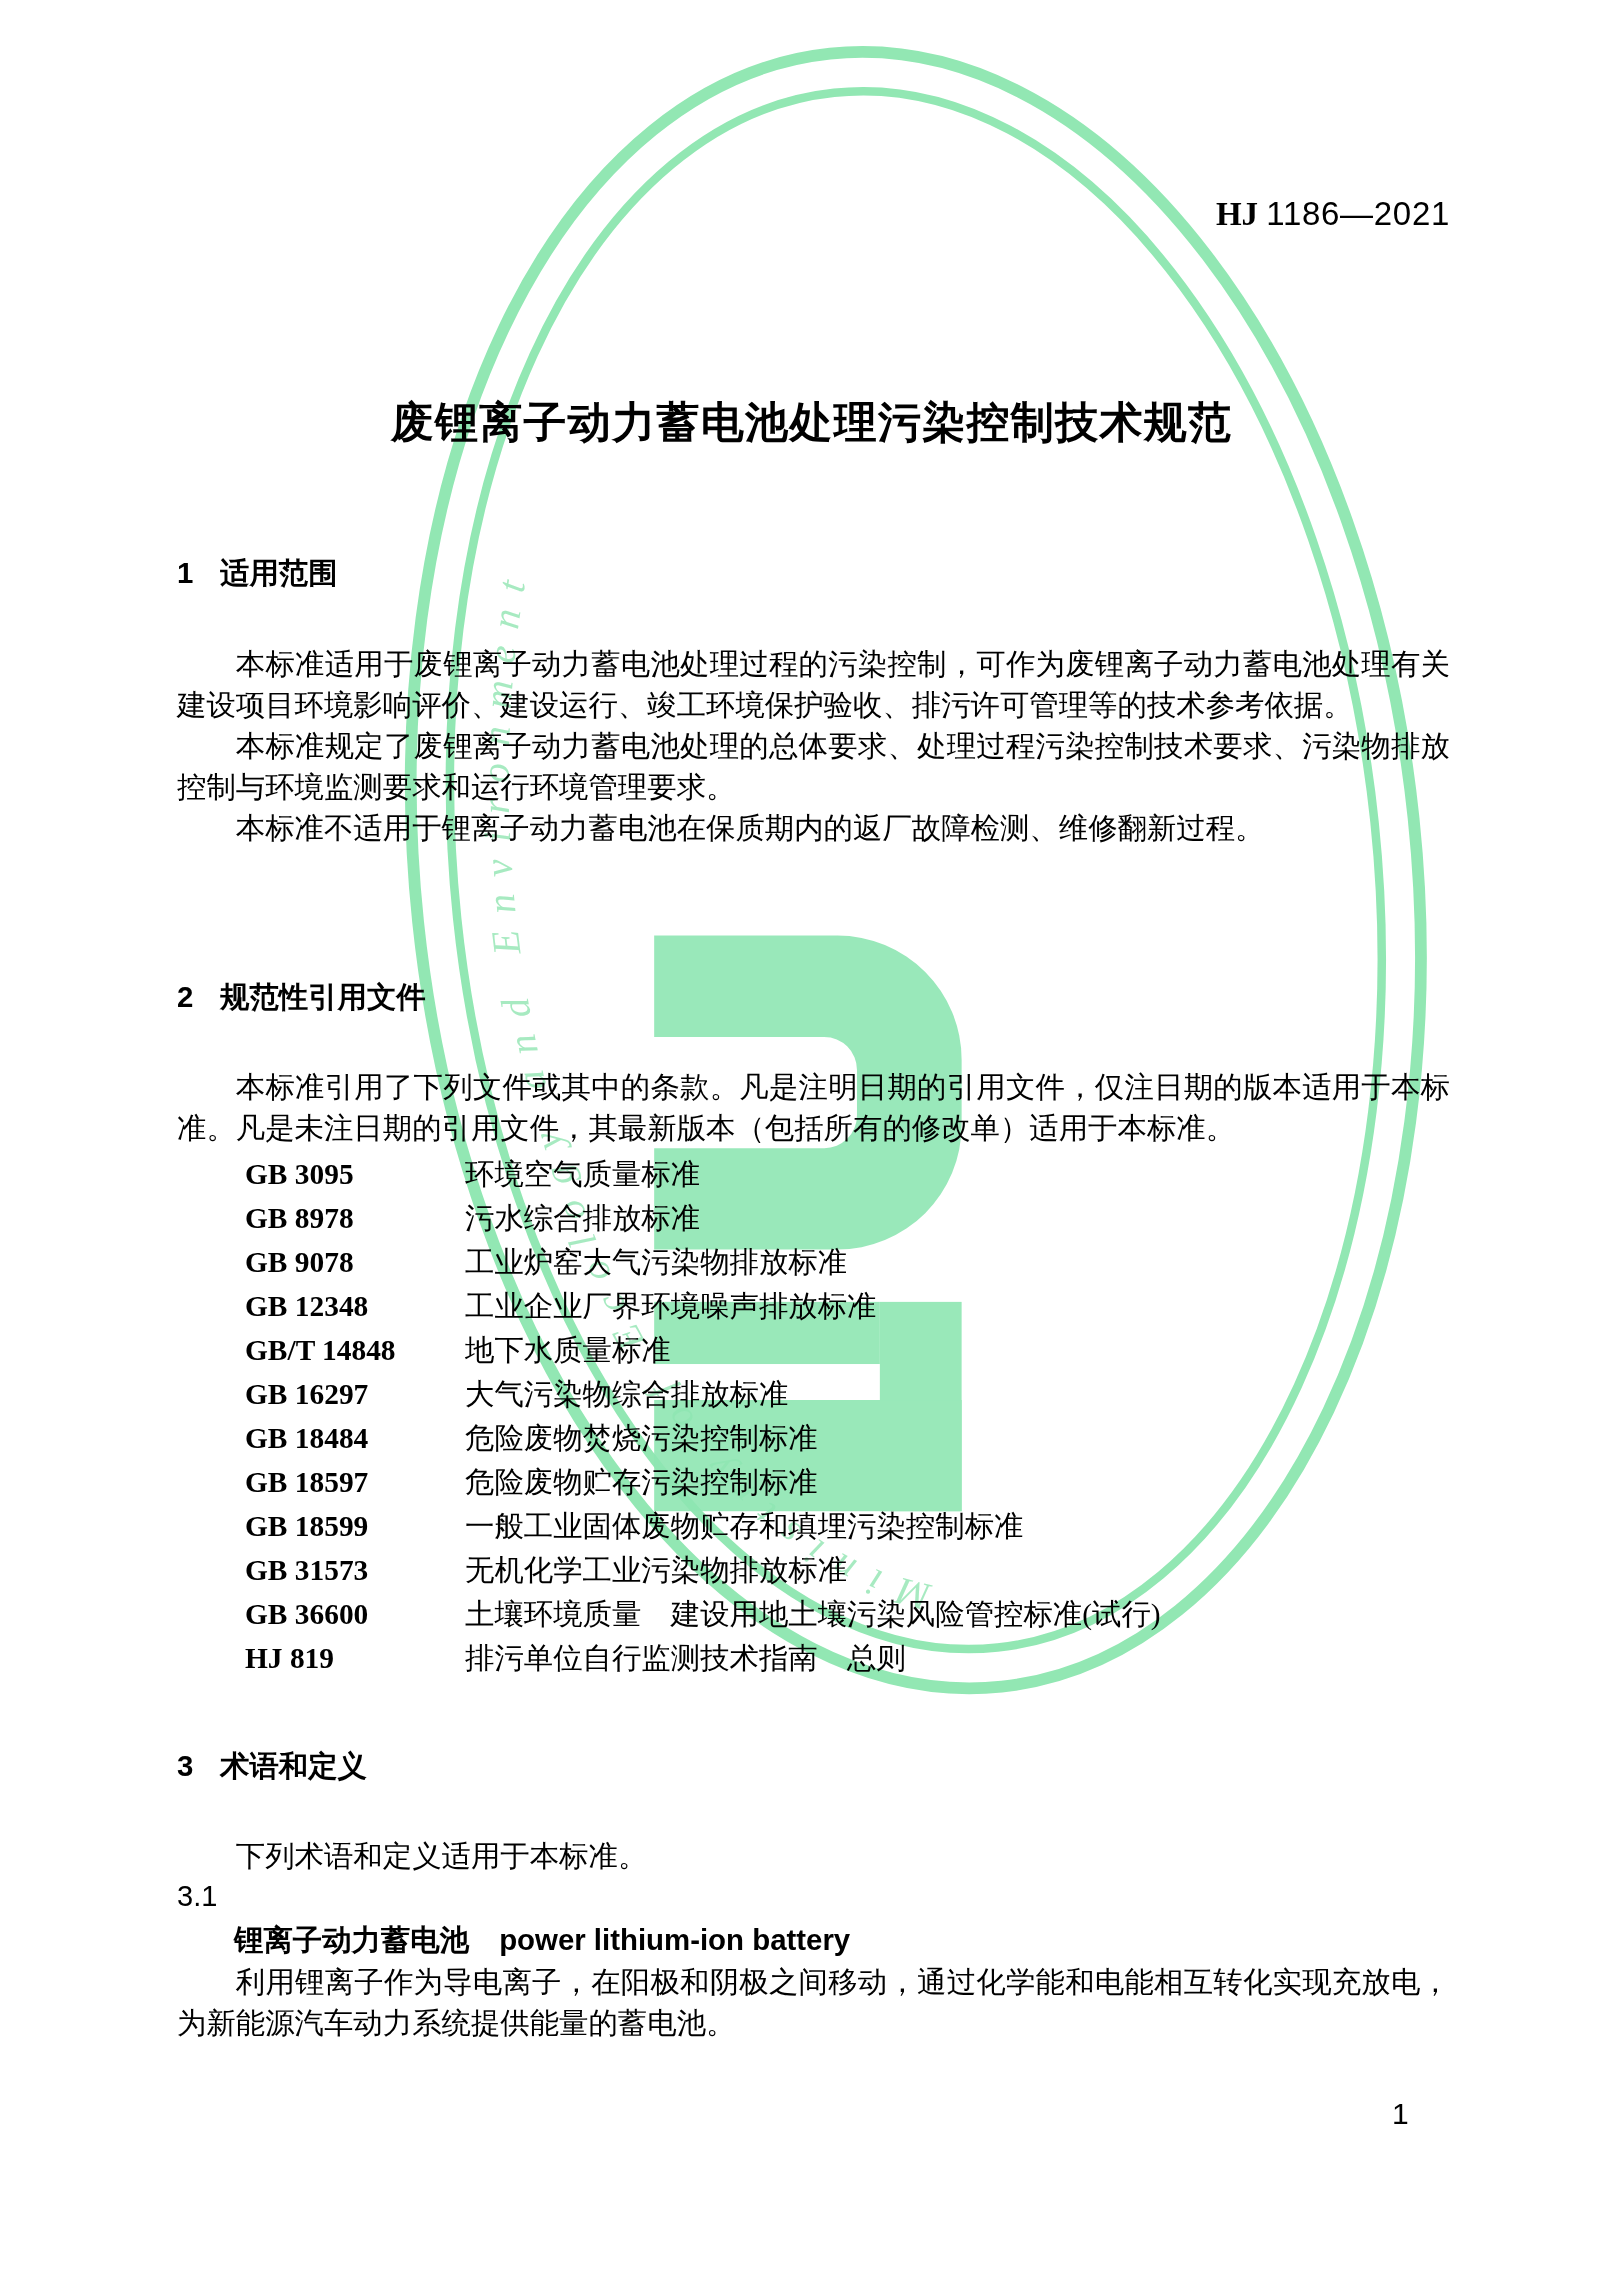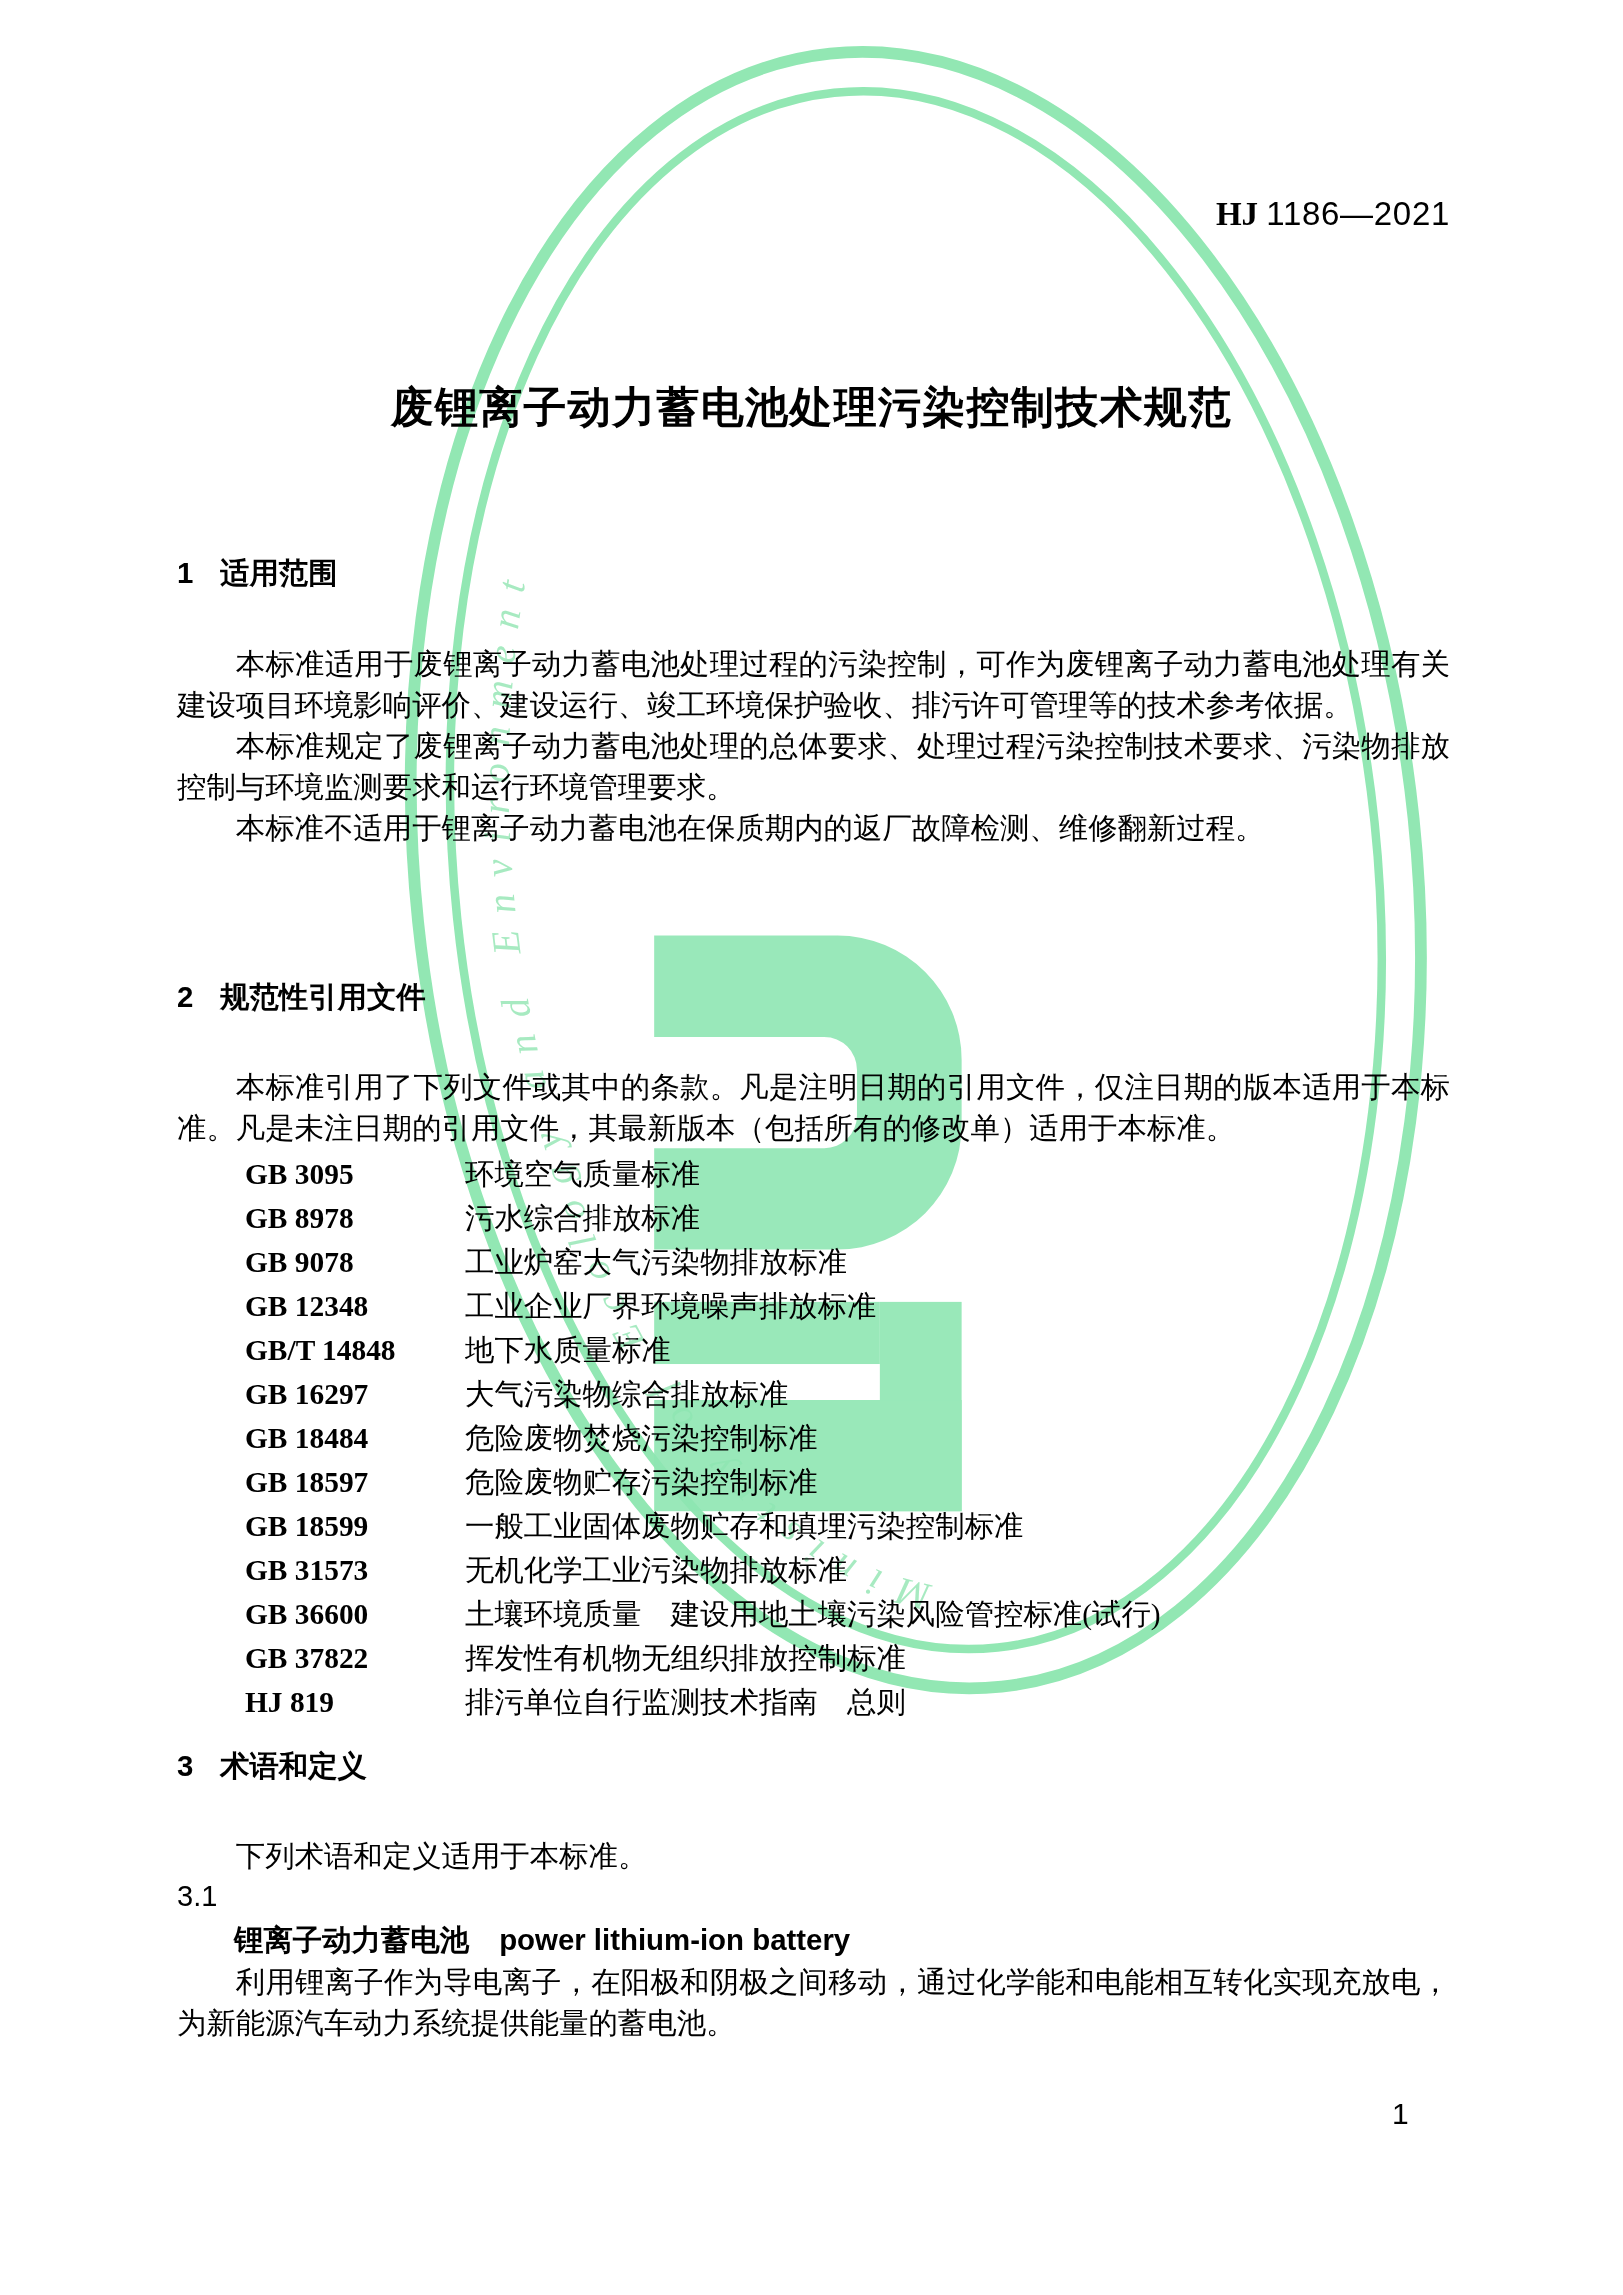--- a/index.html
+++ b/index.html
@@ -13,21 +13,21 @@
   #watermark{position:absolute; left:0; top:0; z-index:1; pointer-events:none;}
   
   .content{position:absolute; left:0; top:0; width:1623px; height:2295px; z-index:2;}
   .doc-code{
     top:195px; left:177px; width:1273px; text-align:right;
     font-size:33px; line-height:37px; white-space:nowrap;
   }
   .doc-code .hj{font-weight:bold; font-family:"Liberation Serif",serif;text-align:right;}
   .doc-code .num{font-family:"Liberation Sans","DejaVu Sans",sans-serif; font-weight:400; letter-spacing:0.7px;}
   .doc-title{
-    top:381px; left:0; width:1623px; text-align:center;
+    top:396px; left:0; width:1623px; text-align:center;
     font-family:"Liberation Sans","DejaVu Sans",sans-serif;
     font-weight:bold; font-size:43px; line-height:52px; letter-spacing:1.3px;
   }
   .sec-heading{
     left:177px; font-family:"Liberation Sans","DejaVu Sans",sans-serif;
     font-weight:bold; font-size:29.4px; line-height:35px; white-space:nowrap;
   }
   .sec-heading .sec-no{display:inline-block; min-width:43px;}
   .body-block{
     left:177px; width:1273px; font-size:29.4px; line-height:41px;
@@ -146,24 +146,20 @@
       </li>
       <li>
         <span class="ref-code">GB 31573</span>
         <span class="ref-title">无机化学工业污染物排放标准</span>
       </li>
       <li>
         <span class="ref-code">GB 36600</span>
         <span class="ref-title">土壤环境质量　建设用地土壤污染风险管控标准(试行)</span>
       </li>
       <li>
-        <span class="ref-code">GB 37822</span>
-        <span class="ref-title">挥发性有机物无组织排放控制标准</span>
-      </li>
-      <li>
         <span class="ref-code">HJ 819</span>
         <span class="ref-title">排污单位自行监测技术指南　总则</span>
       </li>
     </ul>
 
     <div class="abs sec-heading" style="top:1748px;">
       <span class="sec-no">3</span><span>术语和定义</span>
     </div>
 
     <div class="abs body-block" style="top:1836px;">

